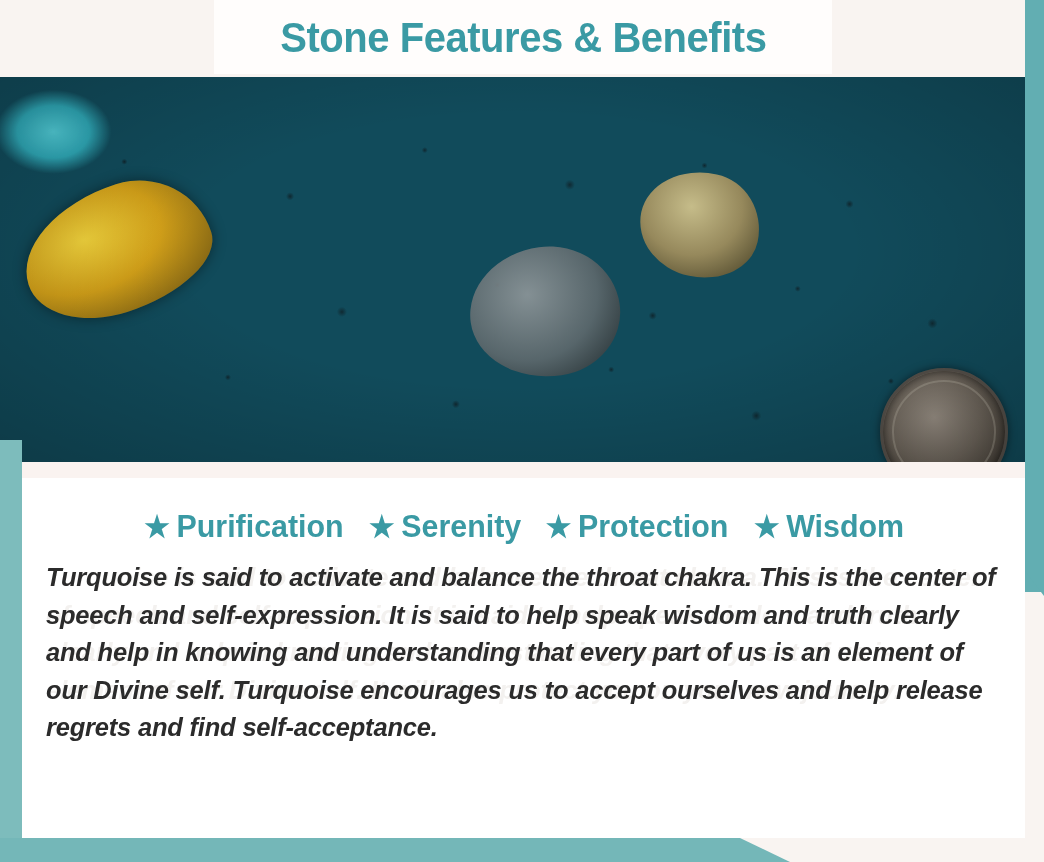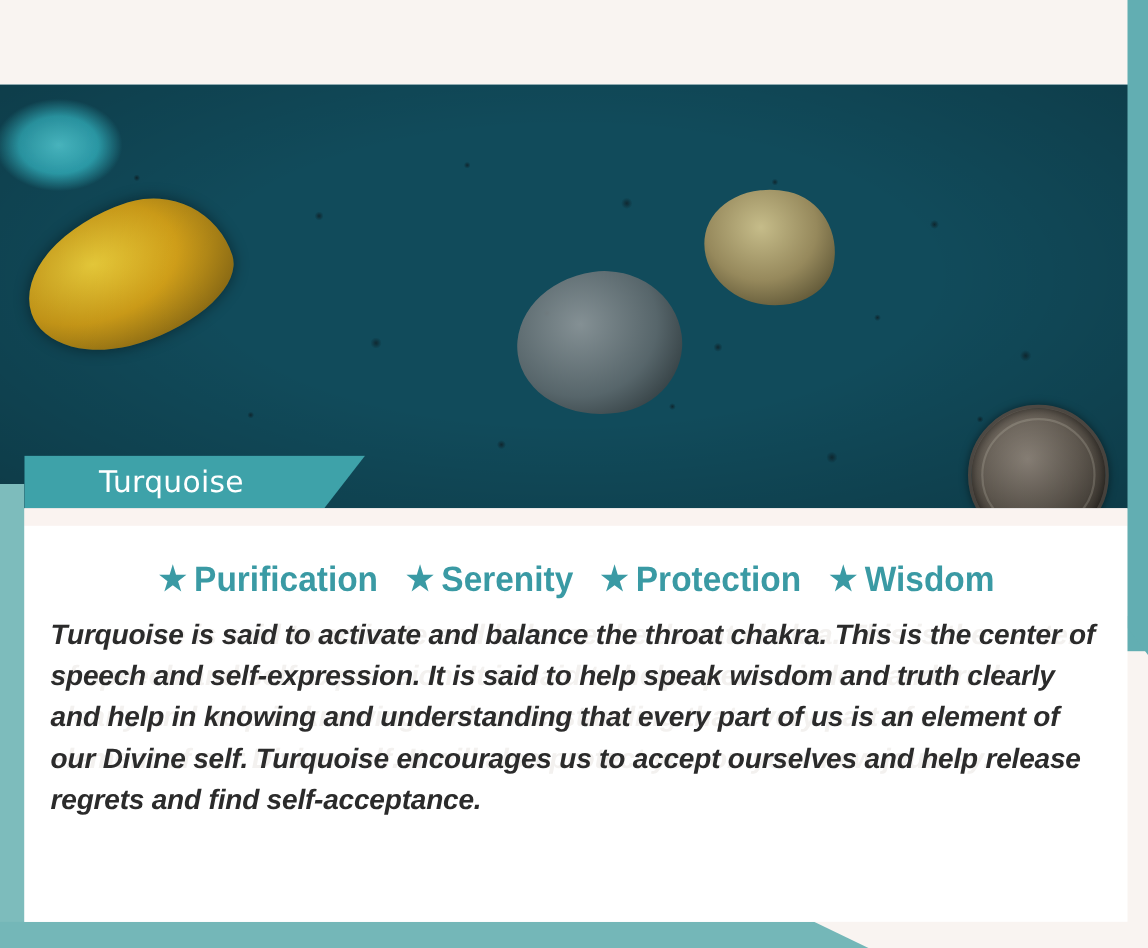--- a/index.html
+++ b/index.html
@@ -245,38 +245,38 @@
     font-weight:bold;
     color:#2b2b2b;
     letter-spacing:-0.2px;
   }
 </style>
 </head>
 <body>
 
 <div id="slide">
 
+  <div class="title-box">
+    <div class="title-text">Stone Features &amp; Benefits</div>
+  </div>
 
   <div class="photo">
     <div class="photo-canvas">
       <div class="stones"></div>
       <div class="speckle"></div>
       <div class="amber-stone"></div>
       <div class="amber-stone2"></div>
       <div class="grey-stone"></div>
       <div class="coin">
         <div class="coin-rim"></div>
       </div>
       <div class="photo-vignette"></div>
     </div>
   </div>
 
-  <div class="name-banner">
-    <div class="name-text">Turquoise</div>
-  </div>
 
   <div class="cream-strip"></div>
 
   <div class="content">
 
     <div class="features">
       <div class="feature">
         <span class="star">★</span>
         <span>Purification</span>
       </div>

